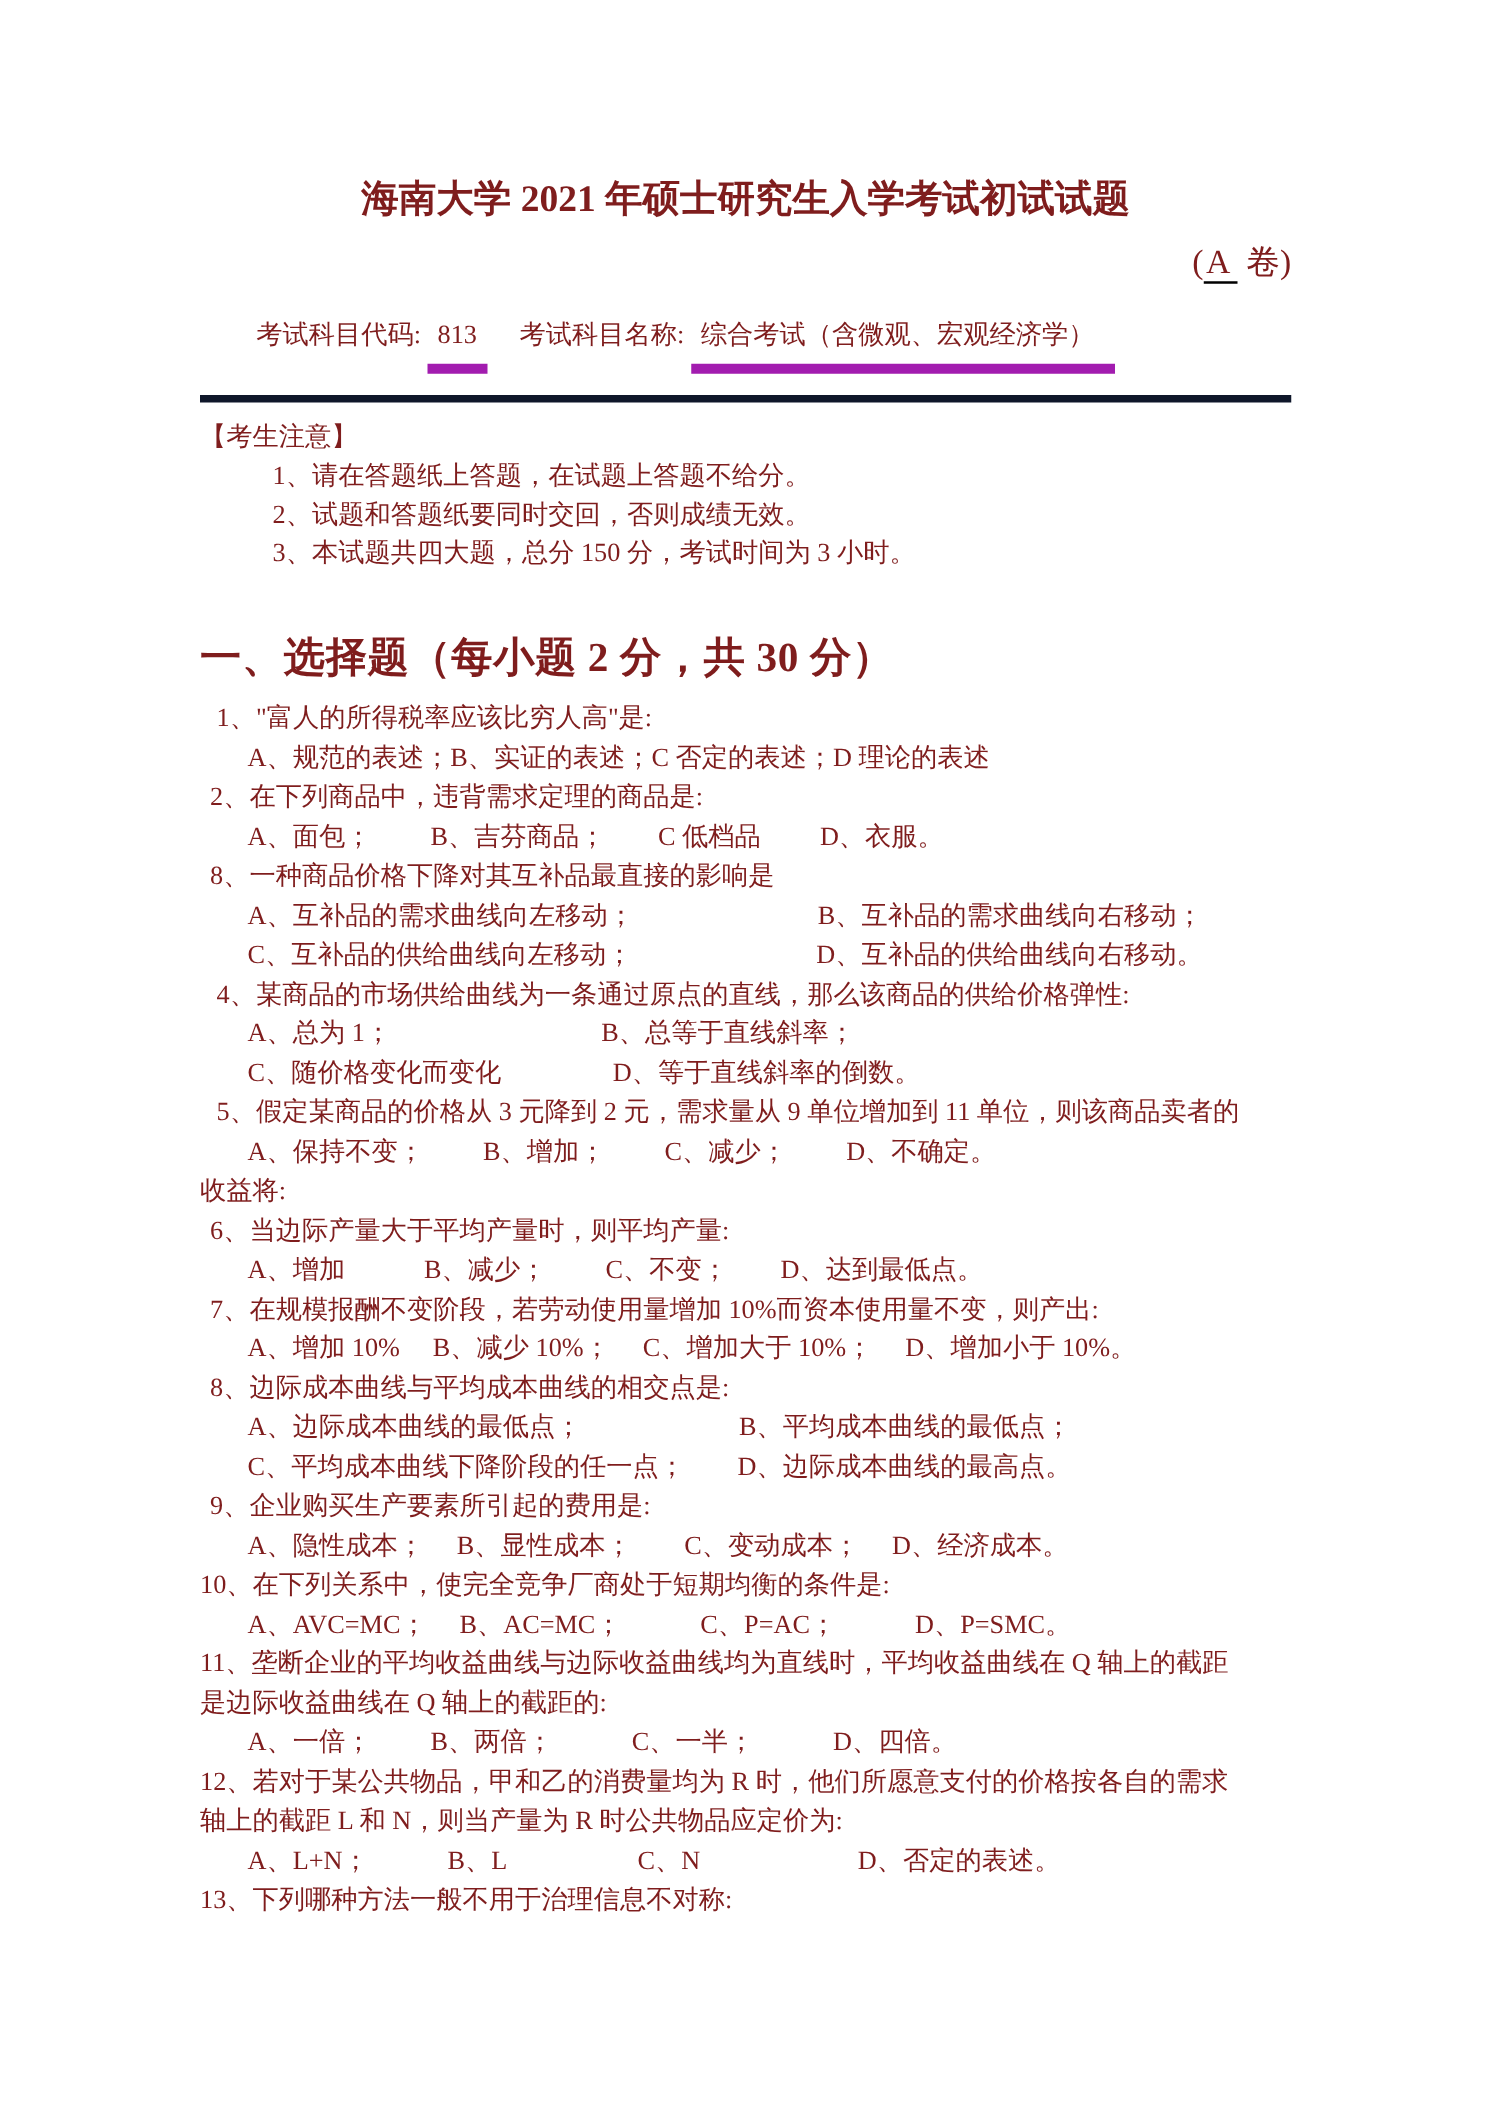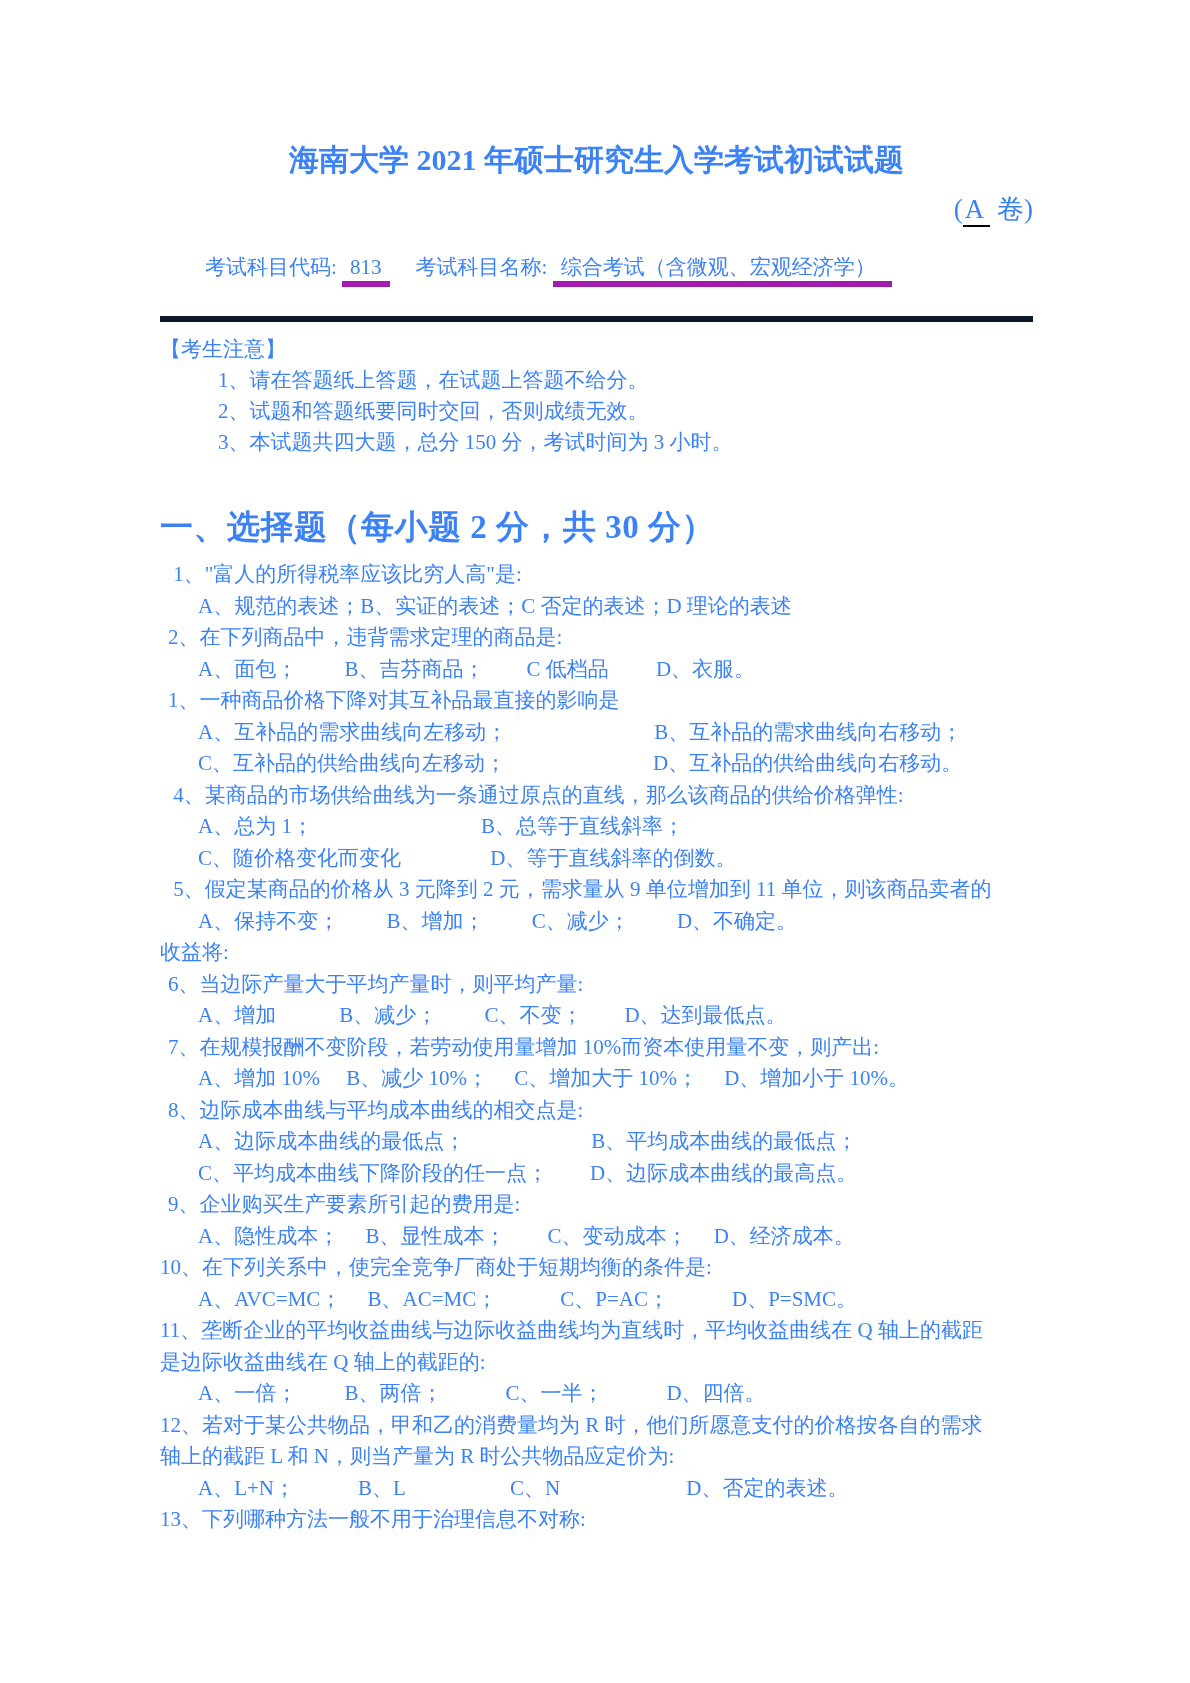--- a/index.html
+++ b/index.html
@@ -1,21 +1,21 @@
 <!DOCTYPE html>
 <html><head>
 <meta charset="utf-8">
 <style>
   html, body { margin: 0; padding: 0; background: #ffffff; }
   .page {
     position: relative;
     width: 1190px;
     height: 1683px;
     background: #ffffff;
-    color: #3b82f6;
+    color: #7f1d1d;
     font-family: "Liberation Serif", serif;
     overflow: hidden;
   }
   .content {
     position: absolute;
     left: 160px;
     top: 0;
     width: 873px;
   }
   .title {
@@ -37,22 +37,22 @@
     padding: 0 6px 1px 2px;
   }
   .subject {
     margin-top: 26px;
     padding-left: 45px;
     font-size: 21px;
     line-height: 34px;
     white-space: pre-wrap;
   }
   .subject .value {
-    border-bottom: 6px solid #a21caf;
-    padding: 0 8px 2px 8px;
+    border-bottom: 8px solid #a21caf;
+    padding: 0 8px 12px 8px;
     margin-top: 38px;
   }
   .subject .value2 { padding-right: 16px; }
   .subject .label2 { margin-left: 26px; }
   .notice {
     margin-top: 32px;
     border-top: 6px solid #0f172a;
     font-size: 21px;
   }
   .notice-header {
@@ -110,21 +110,21 @@
     <div class="questions">
         <div>
           <div class="q-line ind-1"> 1、"富人的所得税率应该比穷人高"是:</div>
           <div class="q-line ind-2">A、规范的表述；B、实证的表述；C 否定的表述；D 理论的表述</div>
         </div>
         <div>
           <div class="q-line ind-1">2、在下列商品中，违背需求定理的商品是:</div>
           <div class="q-line ind-2">A、面包；　　 B、吉芬商品；　　C 低档品　　 D、衣服。</div>
         </div>
         <div>
-          <div class="q-line ind-1">1、一种商品价格下降对其互补品最直接的影响是</div>
+          <div class="q-line ind-1">8、一种商品价格下降对其互补品最直接的影响是</div>
           <div class="q-line ind-2">A、互补品的需求曲线向左移动；　　　　　　　B、互补品的需求曲线向右移动；</div>
           <div class="q-line ind-2">C、互补品的供给曲线向左移动；　　　　　　　D、互补品的供给曲线向右移动。</div>
         </div>
         <div>
           <div class="q-line ind-1"> 4、某商品的市场供给曲线为一条通过原点的直线，那么该商品的供给价格弹性:</div>
           <div class="q-line ind-2">A、总为 1；　　　　　　　　B、总等于直线斜率；</div>
           <div class="q-line ind-2">C、随价格变化而变化　　　　 D、等于直线斜率的倒数。</div>
         </div>
         <div>
           <div class="q-line ind-1"> 5、假定某商品的价格从 3 元降到 2 元，需求量从 9 单位增加到 11 单位，则该商品卖者的</div>

